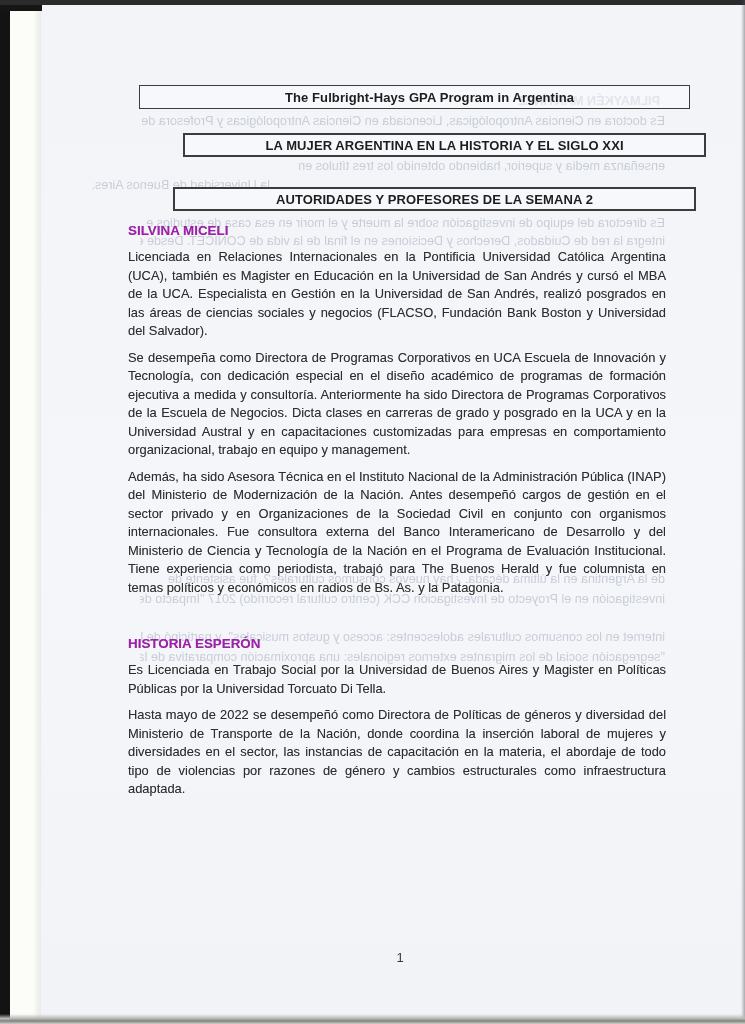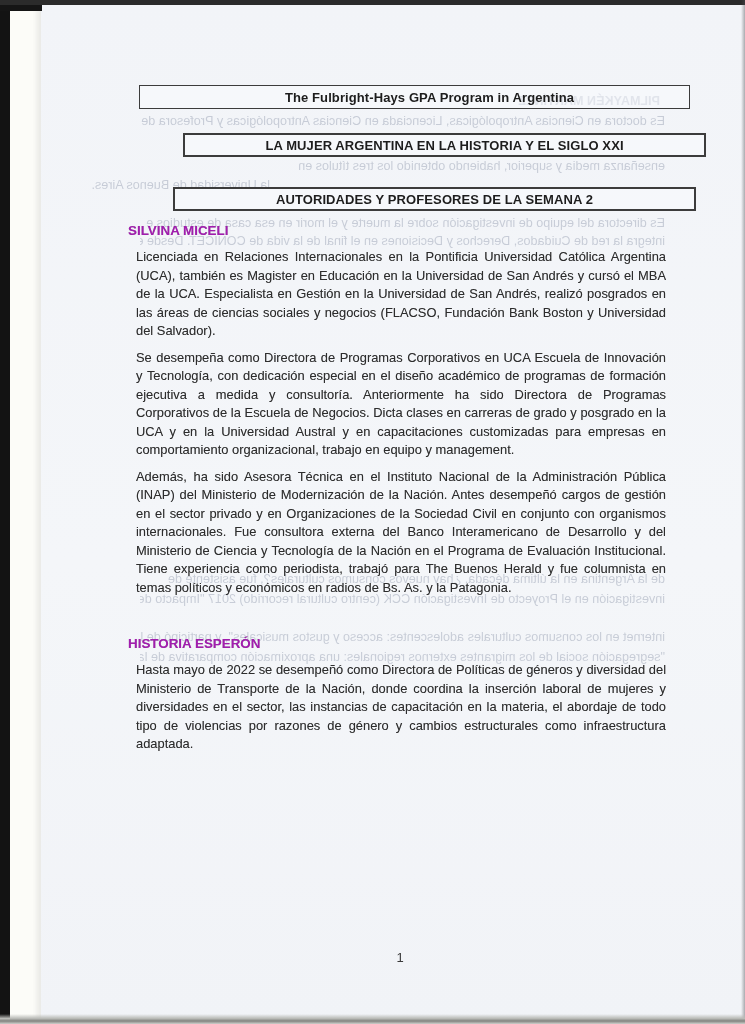--- a/index.html
+++ b/index.html
@@ -41,21 +41,21 @@
   .content{
     position:absolute;left:128px;top:222px;width:538px;
     color:#2d2d2d;font-size:12.9px;line-height:18.5px;
     text-align:justify;text-justify:inter-word;
     text-shadow:0 0 0.5px rgba(40,40,40,0.35);
   }
   .content h2{
     font-size:13.4px;line-height:18px;margin:0;font-weight:bold;color:#a21caf;
     text-align:left;
   }
-  .content p{margin:8px 0 0 8px;}
+  .content p{margin:8px 0 0 0;}
   .section-gap{margin-top:38px;}
   .page-number{
     position:absolute;left:340px;top:950px;width:120px;text-align:center;
     font-size:13px;color:#3a3a3a;
   }
   
   .bleed{
     position:absolute;transform:scaleX(-1);
     color:#8d96aa;opacity:0.42;filter:blur(0.6px);
     font-size:12.6px;line-height:18px;white-space:nowrap;overflow:hidden;
@@ -93,20 +93,21 @@
 
   <div class="section">
     <h2>SILVINA MICELI</h2>
     <p>Licenciada en Relaciones Internacionales en la Pontificia Universidad Católica Argentina (UCA), también es Magister en Educación en la Universidad de San Andrés y cursó el MBA de la UCA. Especialista en Gestión en la Universidad de San Andrés, realizó posgrados en las áreas de ciencias sociales y negocios (FLACSO, Fundación Bank Boston y Universidad del Salvador).</p>
     <p>Se desempeña como Directora de Programas Corporativos en UCA Escuela de Innovación y Tecnología, con dedicación especial en el diseño académico de programas de formación ejecutiva a medida y consultoría. Anteriormente ha sido Directora de Programas Corporativos de la Escuela de Negocios. Dicta clases en carreras de grado y posgrado en la UCA y en la Universidad Austral y en capacitaciones customizadas para empresas en comportamiento organizacional, trabajo en equipo y management.</p>
     <p>Además, ha sido Asesora Técnica en el Instituto Nacional de la Administración Pública (INAP) del Ministerio de Modernización de la Nación. Antes desempeñó cargos de gestión en el sector privado y en Organizaciones de la Sociedad Civil en conjunto con organismos internacionales. Fue consultora externa del Banco Interamericano de Desarrollo y del Ministerio de Ciencia y Tecnología de la Nación en el Programa de Evaluación Institucional.  Tiene experiencia como periodista, trabajó para The Buenos Herald y fue columnista en temas políticos y económicos en radios de Bs. As. y la Patagonia.</p>
   </div>
 
   <div class="section section-gap">
     <h2>HISTORIA ESPERÓN</h2>
+    <p>Es Licenciada en Trabajo Social por la Universidad de Buenos Aires y Magister en Políticas Públicas por la Universidad Torcuato Di Tella.</p>
     <p>Hasta mayo de 2022 se desempeñó como Directora de Políticas de géneros y diversidad del Ministerio de Transporte de la Nación, donde coordina la inserción laboral de mujeres y diversidades en el sector, las instancias de capacitación en la materia, el abordaje de todo tipo de violencias por razones de género y cambios estructurales como infraestructura adaptada.</p>
   </div>
 
 </div>
 
 <div class="page-number">1</div>
 
 <div class="edge-left-paper"></div>
 <div class="edge-left-black"></div>
 <div class="corner-top-left"></div>

